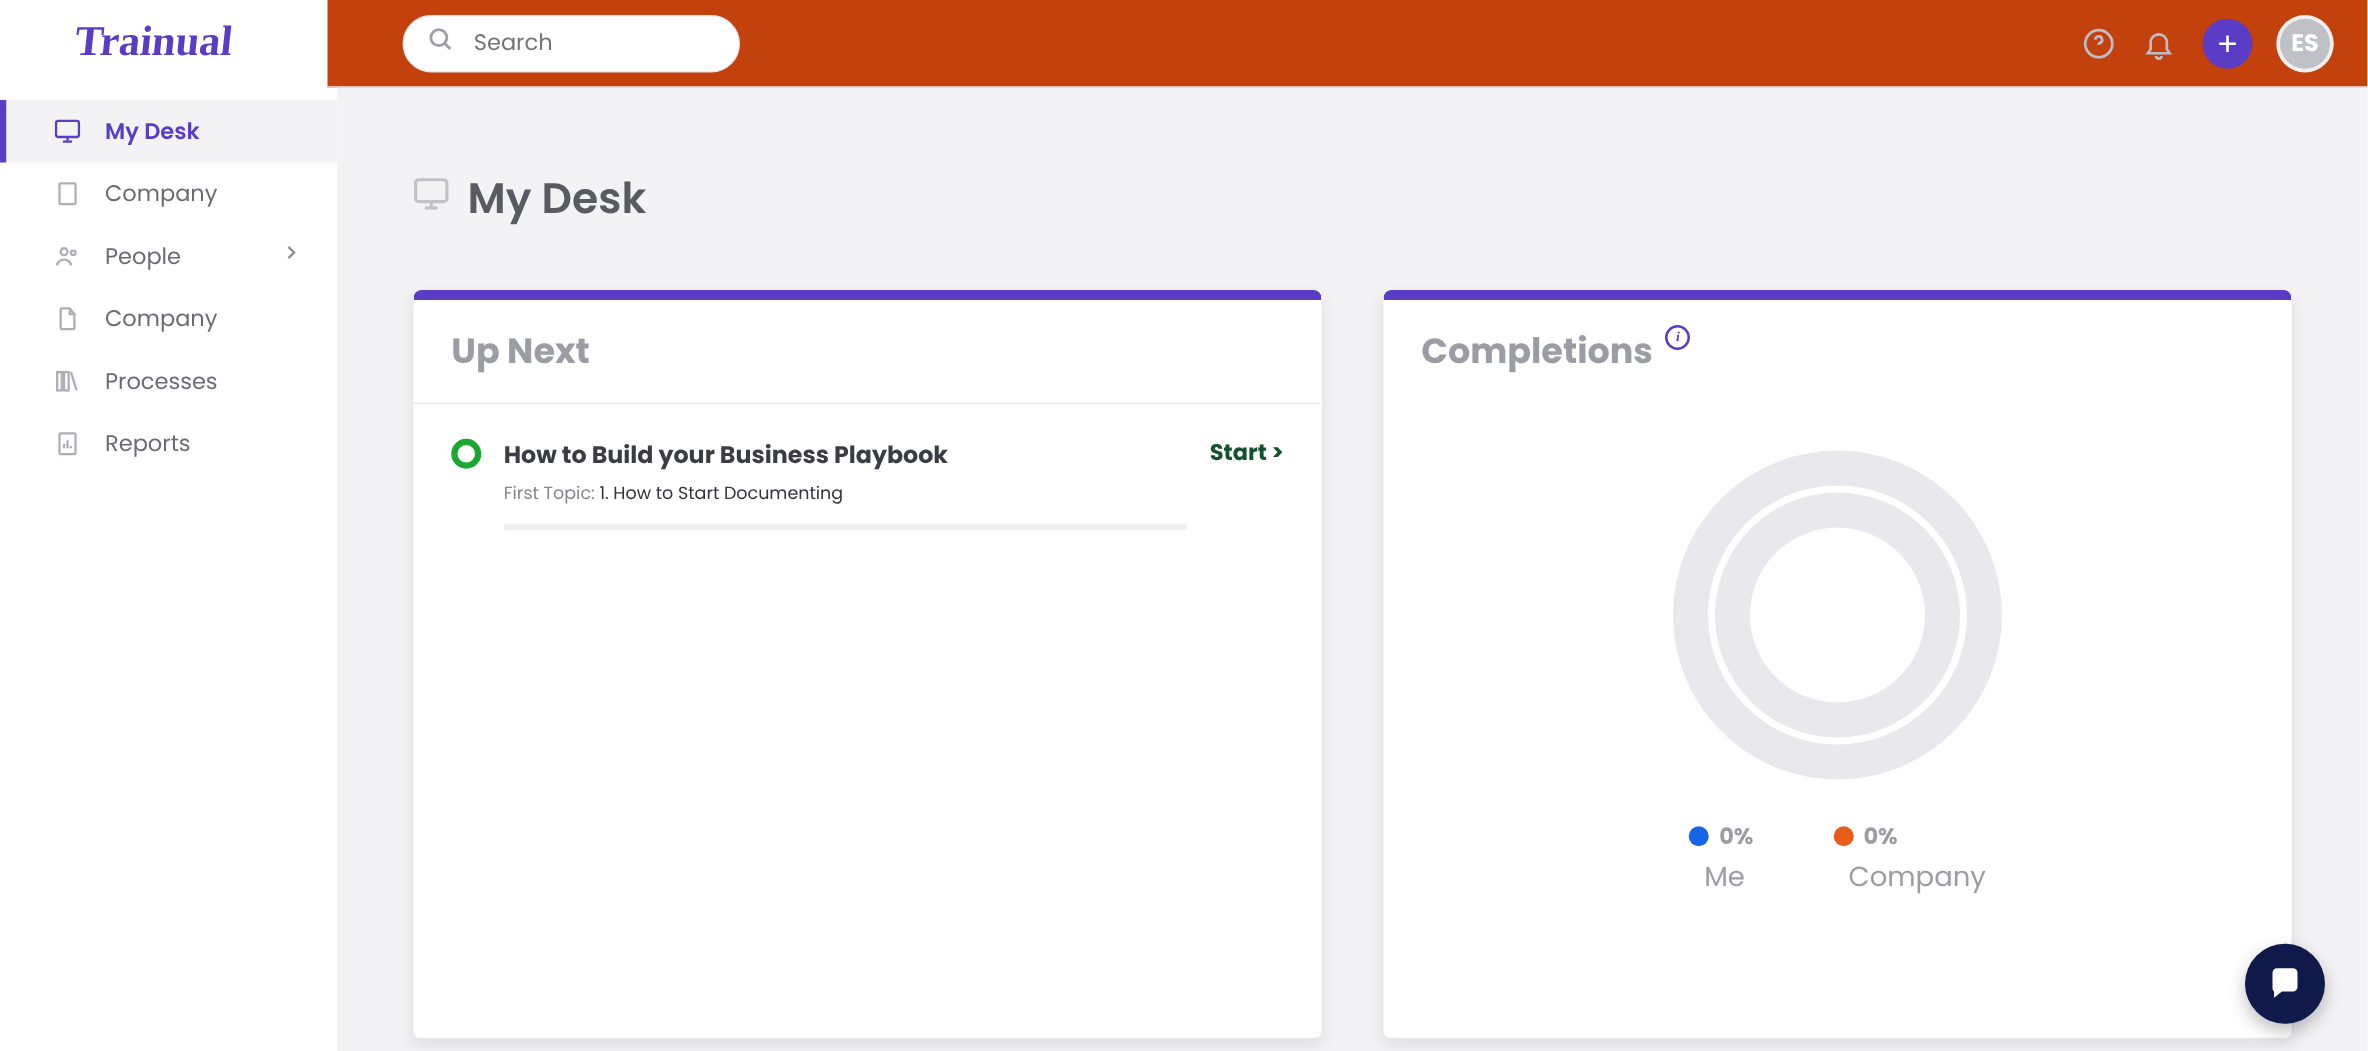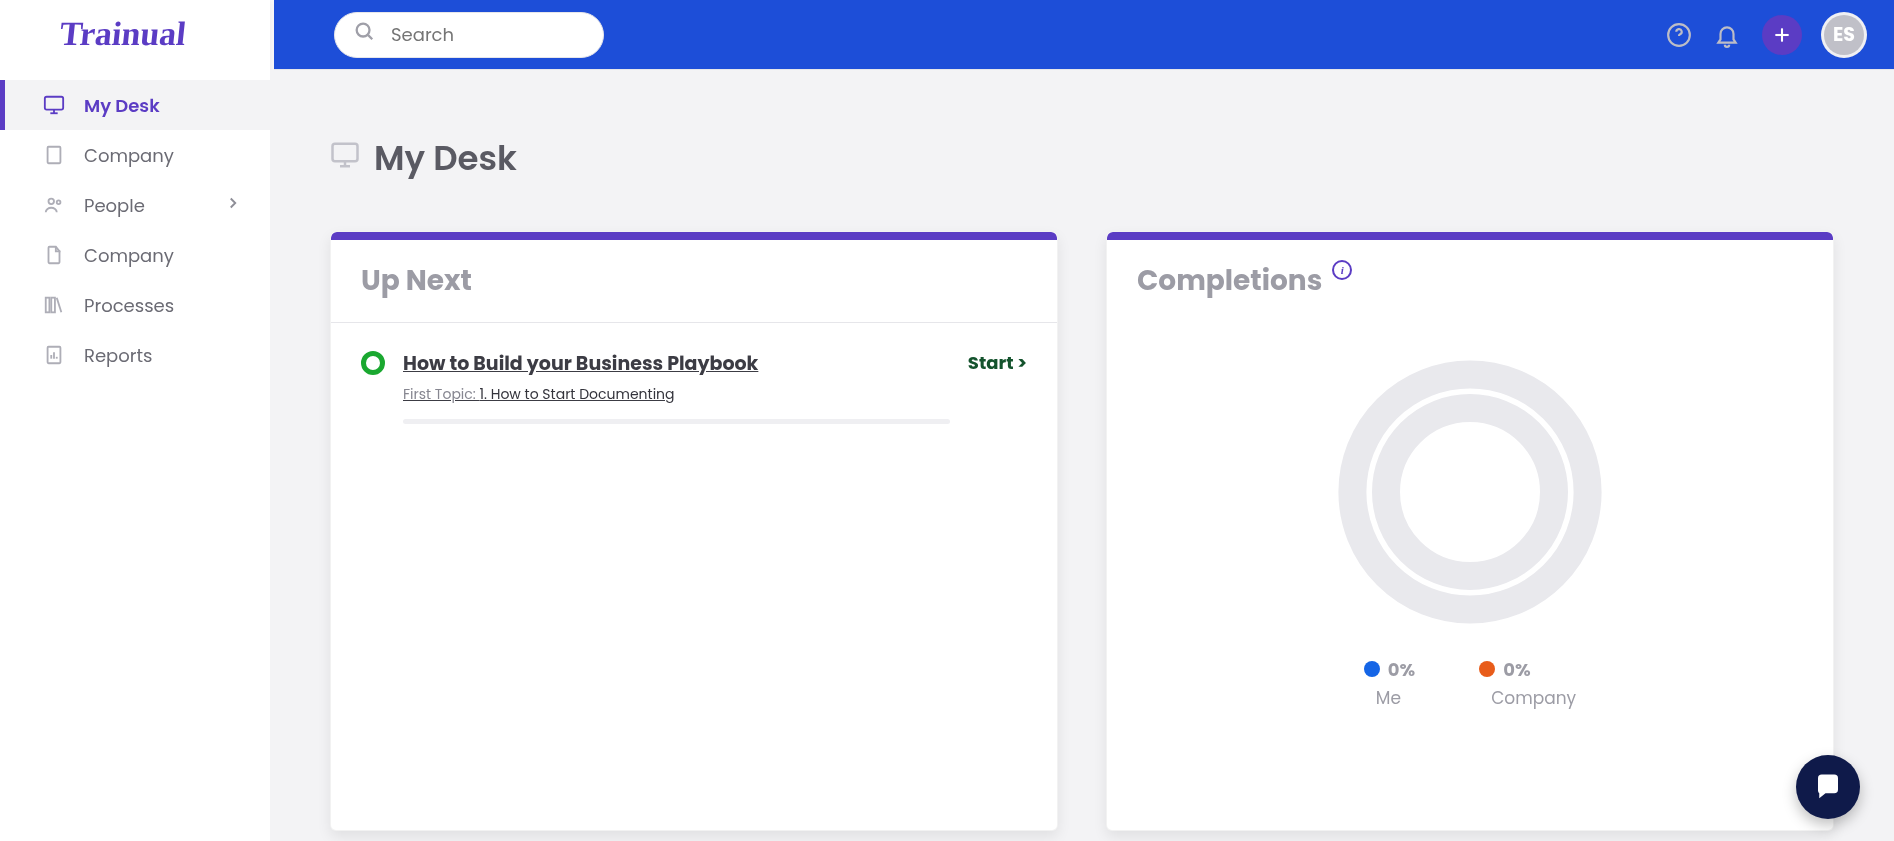--- a/index.html
+++ b/index.html
@@ -28,21 +28,21 @@
   .nav{padding-top:12px;}
   .nav-item{display:flex;align-items:center;height:50px;padding:0 28px 0 42px;cursor:pointer;color:#6b6b74;font-size:18px;position:relative;}
   .nav-item.active{background:var(--grey-1);color:var(--purple);font-weight:600;}
   .nav-item.active::before{content:"";position:absolute;left:0;top:0;bottom:0;width:5px;background:var(--purple);}
   .nav-icon{width:24px;height:24px;margin-right:18px;display:flex;align-items:center;justify-content:center;color:inherit;}
   .nav-item.active .nav-icon{color:var(--purple);}
   .nav-item:not(.active) .nav-icon{color:#aeaeb7;}
   .nav-item .chevron{margin-left:auto;color:#8e8e97;}
 
   
-  .topbar{position:absolute;left:274px;right:0;top:0;height:70px;background:#1d4ed8;border-bottom:1px solid var(--grey-2);display:flex;align-items:center;padding:0 30px 0 60px;}
+  .topbar{position:absolute;left:262px;right:0;top:0;height:70px;background:#c2410c;border-bottom:1px solid var(--grey-2);display:flex;align-items:center;padding:0 30px 0 60px;}
   .search{height:46px;width:270px;border:1px solid var(--grey-2);border-radius:999px;display:flex;align-items:center;padding:0 18px;background:#fff;}
   .search svg{color:#9f9fa8;}
   .search input{border:none;outline:none;font-size:18px;margin-left:14px;flex:1;color:var(--text-muted);font-family:inherit;background:transparent;}
   .tb-right{margin-left:auto;display:flex;align-items:center;gap:22px;}
   .tb-icon{color:#bdbdc6;cursor:pointer;display:flex;align-items:center;justify-content:center;}
   .fab{width:40px;height:40px;border-radius:50%;background:var(--purple);display:flex;align-items:center;justify-content:center;color:#fff;cursor:pointer;}
   .avatar{width:40px;height:40px;border-radius:50%;background:#c0c0c8;color:#fff;display:flex;align-items:center;justify-content:center;font-size:19px;font-weight:700;box-shadow:0 0 0 3px #f0f0f3;cursor:pointer;}
 
   
   .main{position:absolute;left:270px;right:0;top:70px;bottom:0;background:var(--grey-1);padding:40px 60px 0 60px;overflow:hidden;}
@@ -54,35 +54,35 @@
 
   .card{flex:1;background:#fff;border-radius:6px;box-shadow:var(--card-shadow);border:var(--card-border);position:relative;height:600px;overflow:hidden;}
   .card::before{content:"";position:absolute;left:0;right:0;top:0;height:8px;background:var(--purple);border-top-left-radius:6px;border-top-right-radius:6px;}
 
   .card-header{padding:28px 30px 20px 30px;border-bottom:1px solid var(--grey-2);display:flex;gap:10px;}
   .card-title{font-size:28px;font-weight:700;color:#9c9ca5;}
   .info-icon{color:var(--purple);background:#fff;border:2px solid var(--purple);width:20px;height:20px;border-radius:50%;display:flex;align-items:center;justify-content:center;font-size:11px;font-weight:800;font-family:Georgia,serif;font-style:italic;cursor:pointer;}
 
   .task-row{display:flex;padding:26px 30px 18px 30px;gap:18px;align-items:flex-start;}
   .task-bullet{width:24px;height:24px;border:5px solid var(--green);border-radius:50%;flex:0 0 24px;margin-top:2px;}
-  .task-main{flex:1;text-decoration:underline;}
+  .task-main{flex:1;}
   .task-title{font-size:19px;font-weight:700;color:#3c3c44;}
   .task-sub{font-size:14px;color:#868690;margin-top:6px;}
   .task-sub .topic-text{color:#34343c;}
   .progress{height:5px;background:#efeff2;border-radius:3px;margin-top:14px;}
   .start-link{font-size:18px;font-weight:700;color:#14532d;cursor:pointer;white-space:nowrap;}
 
   
   .donut-wrap{display:flex;flex-direction:column;align-items:center;padding-top:30px;}
   .legend{display:flex;gap:64px;margin-top:24px;}
   .legend-col{display:flex;flex-direction:column;align-items:flex-start;}
   .legend-top{display:flex;align-items:center;gap:8px;}
   .legend-dot{width:16px;height:16px;border-radius:50%;}
   .legend-val{font-size:18px;font-weight:700;color:#9c9ca5;}
-  .legend-label{font-size:17px;color:#9c9ca5;margin-left:12px;margin-top:2px;}
+  .legend-label{font-size:22px;color:#9c9ca5;margin-left:12px;margin-top:2px;}
 
   
   .chat-fab{position:absolute;right:34px;bottom:22px;width:64px;height:64px;border-radius:50%;background:#0f1a4a;display:flex;align-items:center;justify-content:center;cursor:pointer;box-shadow:0 6px 14px rgba(0,0,0,.25);}
 </style>
 </head>
 <body>
 
 <aside class="sidebar">
   <div class="logo-wrap">
     <div class="logo">Trainual</div>

